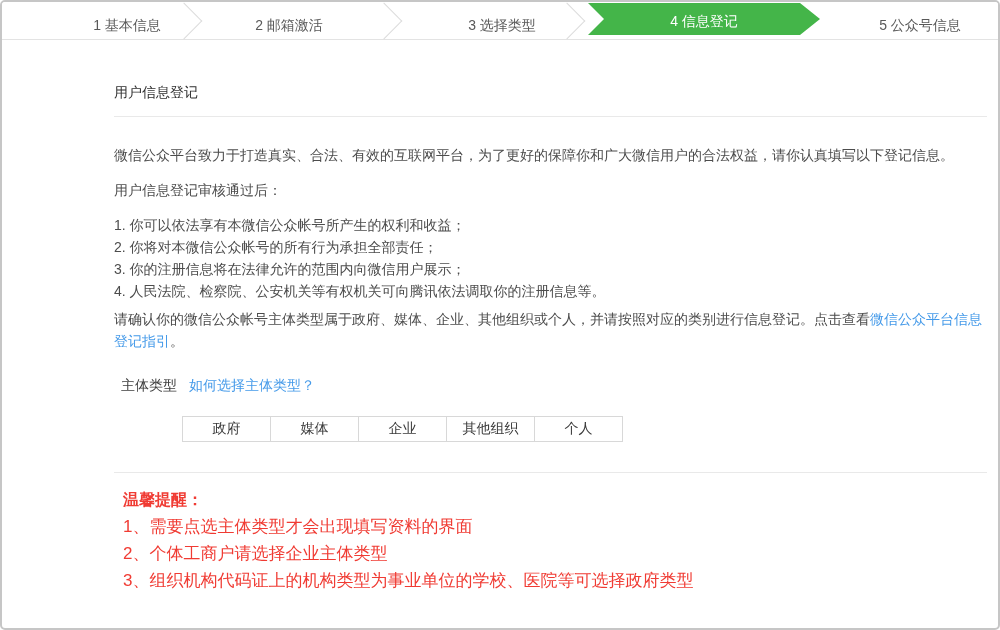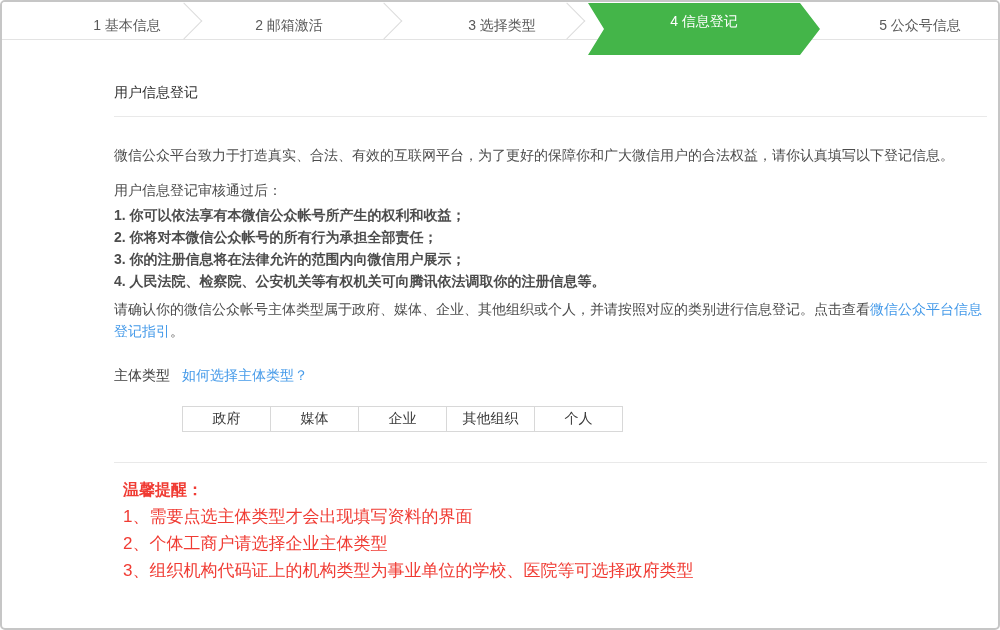--- a/index.html
+++ b/index.html
@@ -31,39 +31,39 @@
   }
   .sep {
     position: absolute; top: 6px;
     width: 26px; height: 26px;
     border-top: 1px solid #dcdcdc;
     border-right: 1px solid #dcdcdc;
     transform: rotate(45deg);
   }
   .step-current {
     position: absolute; top: 1px; left: 586px;
-    width: 232px; height: 52px;
+    width: 232px; height: 32px;
     background: #44b549;
     clip-path: polygon(0 0, calc(100% - 20px) 0, 100% 50%, calc(100% - 20px) 100%, 0 100%, 16px 50%);
     color: #ffffff; font-size: 14px;
     line-height: 36px; text-align: center;
   }
   
   .content { padding: 44px 112px 0 112px; }
   .section-title { font-size: 14px; color: #2f2f2f; font-weight: 400; }
   .title-divider { margin-top: 14px; border-bottom: 1px solid #e9e9e9; width: 873px; }
   .para { width: 873px; font-size: 14px; color: #4c4c4c; line-height: 22px; }
   .intro { margin-top: 27px; }
   .review-heading { margin-top: 13px; font-size: 14px; color: #4c4c4c; line-height: 22px; }
-  .review-list { margin-top: 3px; font-weight: bold; }
+  .review-list { margin-top: 13px; }
   .review-item { font-size: 14px; color: #4c4c4c; line-height: 22px; }
   .confirm { margin-top: 6px; }
   .link { color: #459ae9; text-decoration: none; cursor: pointer; }
   .field-row { margin-top: 31px; font-size: 14px; color: #404040; }
-  .field-row.second { margin-top: 25px; }
+  .field-row.second { margin-top: 25px; margin-left: 7px; }
   .field-label { display: inline-block; width: 58px; margin-right: 10px; color: #3c3c3c; }
   .tabs-table {
     margin: 21px 0 0 68px;
     border-collapse: collapse;
   }
   .tabs-table td {
     width: 88px; height: 25px;
     border: 1px solid #d8d8d8;
     text-align: center; vertical-align: middle;
     font-size: 14px; color: #3a3a3a;

